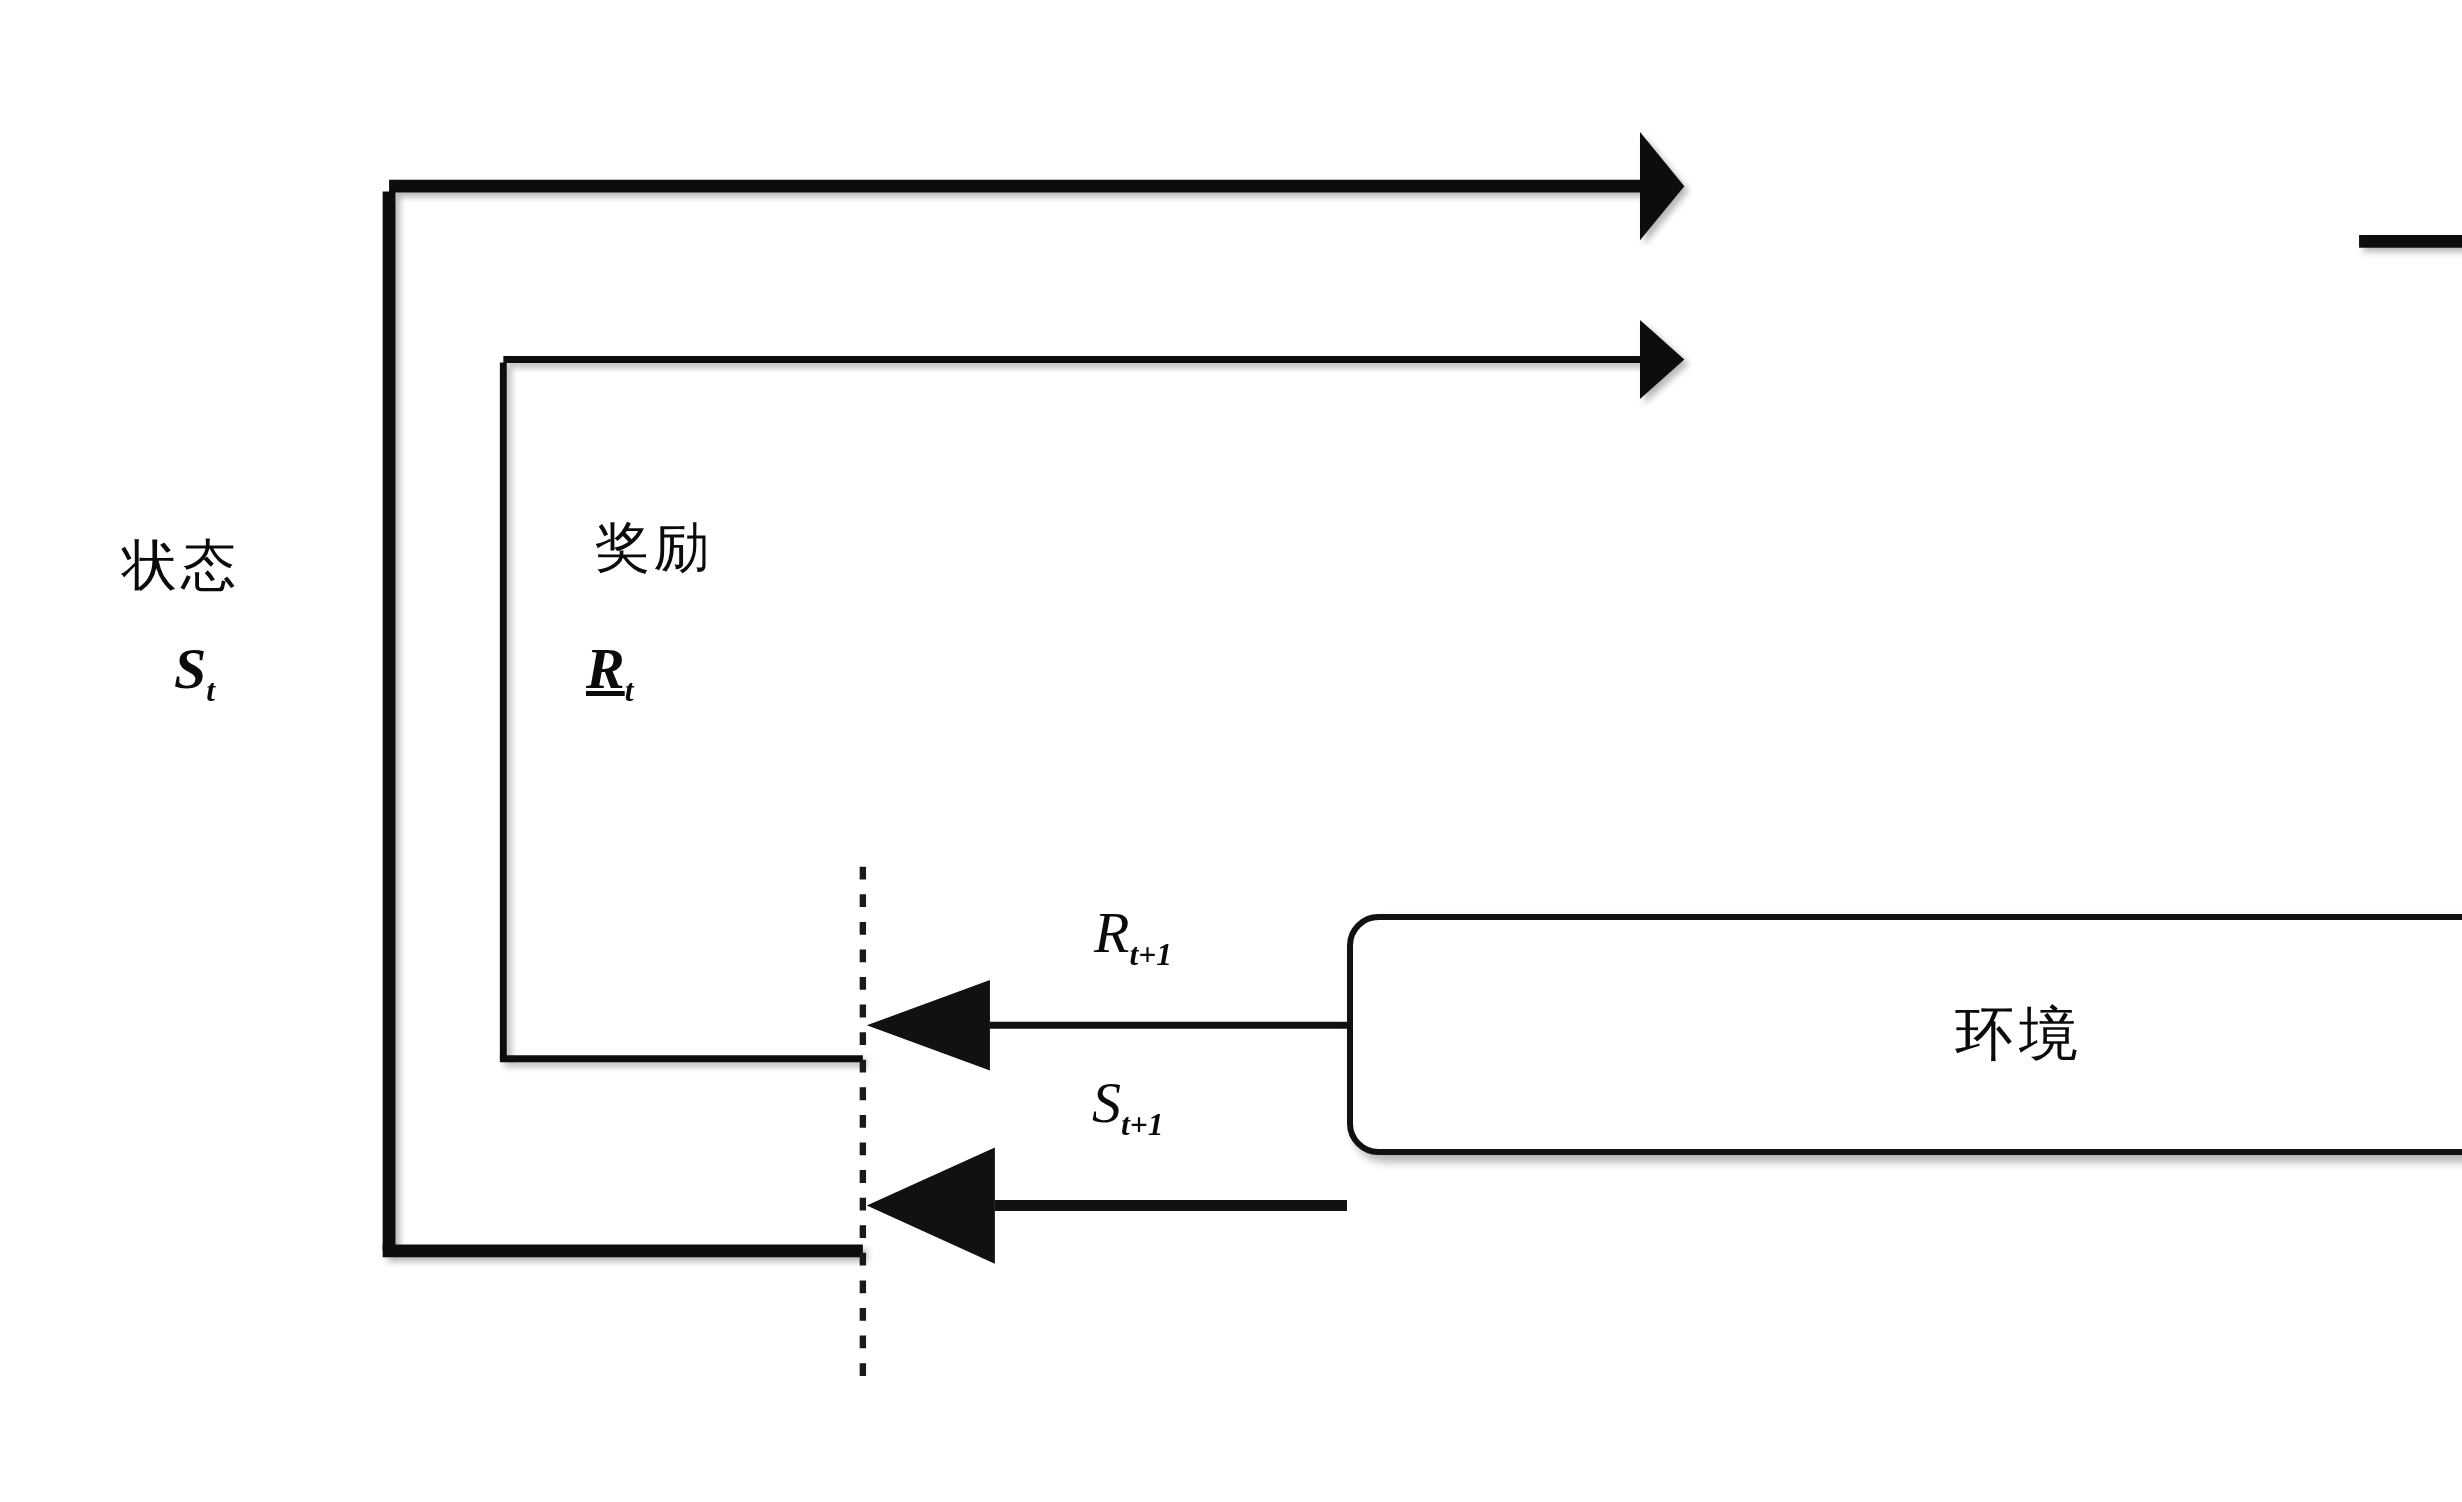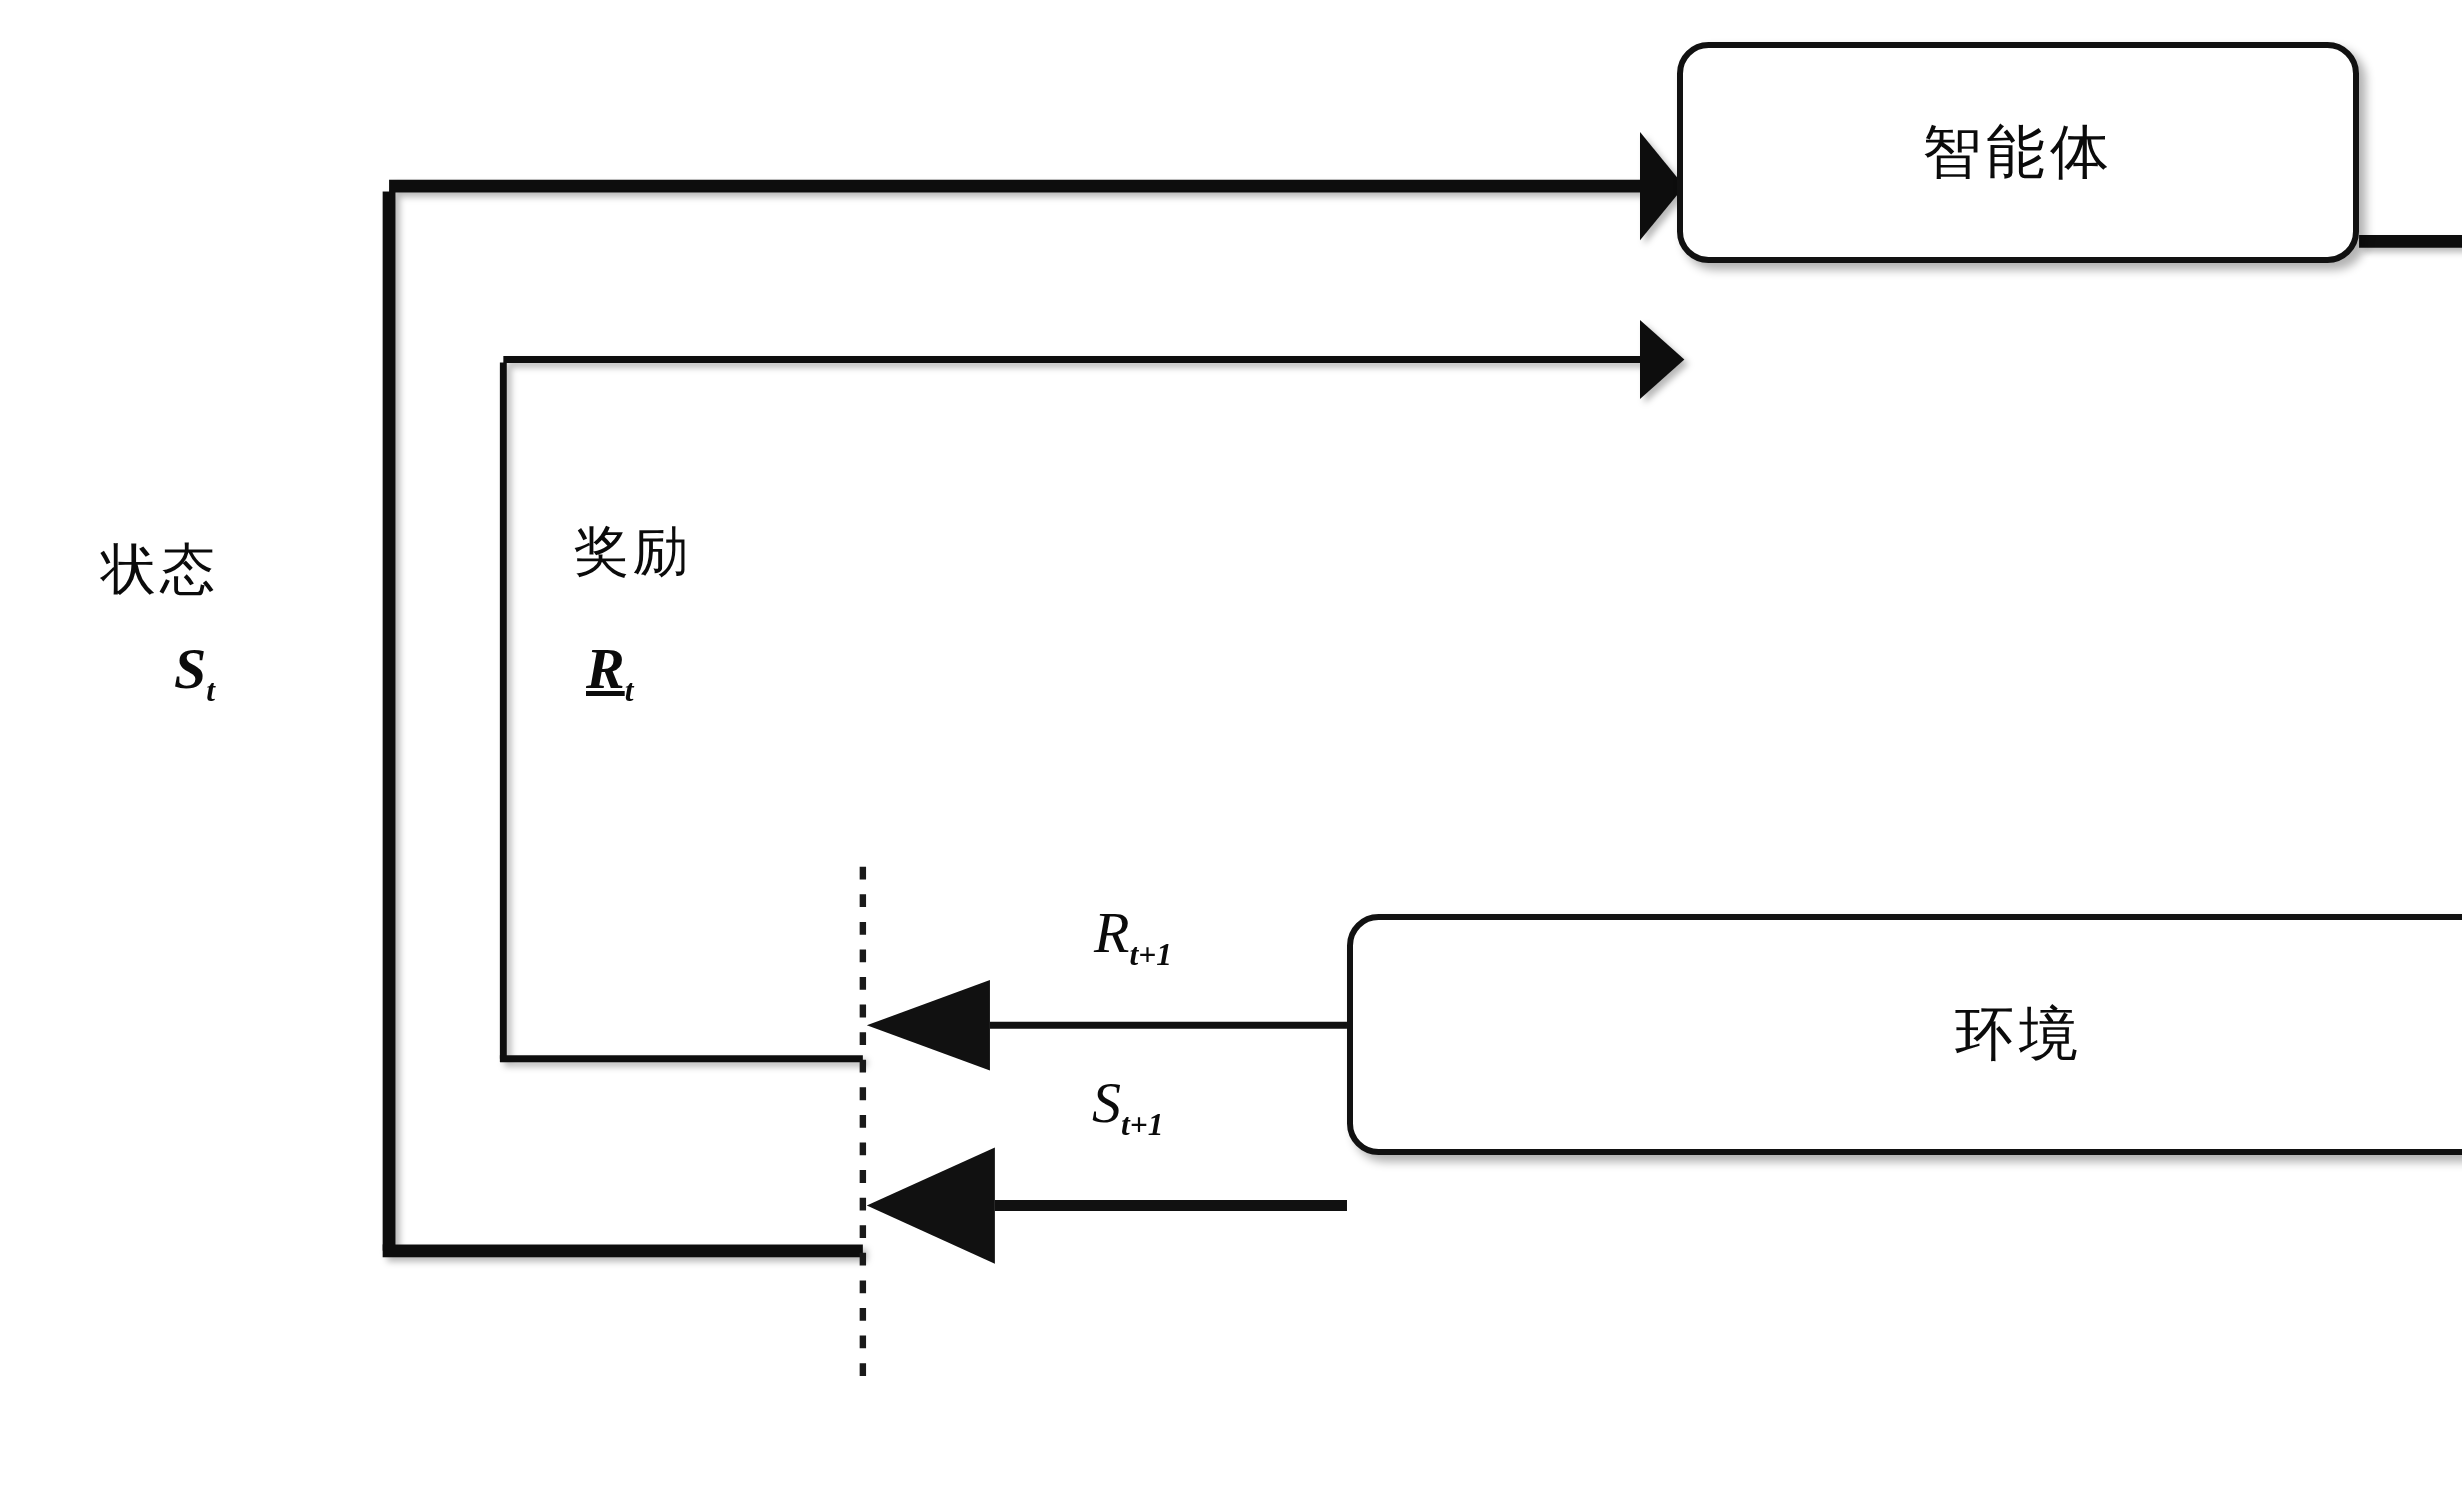--- a/index.html
+++ b/index.html
@@ -13,22 +13,22 @@
             display:flex;align-items:center;justify-content:center;
             box-shadow:6.9px 6.9px 9.8px rgba(0,0,0,0.30);}
   .node-label{font-family:"Liberation Serif","DejaVu Serif",serif;
               font-size:59px;color:#0b0b0b;letter-spacing:4.9px;
               line-height:1;white-space:nowrap;}
 
   #agent-box{left:1677px;top:42px;width:682px;height:221px;}
   #env-box{left:1347px;top:914px;width:1344px;height:241px;}
 
   .side-label{position:absolute;color:#0b0b0b;white-space:nowrap;}
-  .cn-word{font-family:Liberation Sans, sans-serif;
-           font-size:55px;letter-spacing:3.9px;line-height:1;}
+  .cn-word{font-family:Liberation Mono, monospace;
+           font-size:55px;letter-spacing:3.9px;line-height:1;margin-left:21px;}
   .math{font-family:"Liberation Serif","DejaVu Serif",serif;
         font-style:italic;font-weight:700;font-size:58px;line-height:1;}
   .math .sub{font-size:31.5px;font-style:italic;font-weight:700;
              vertical-align:sub;letter-spacing:0;}
   .math-thin{font-weight:400;}
 
   #state-word{left:101px;top:542px;}
   #state-sym{left:126px;top:640px;margin-left:48px;}
   #reward-word{left:574px;top:524px;}
   #reward-sym{left:586px;top:640px;text-decoration:underline;}
@@ -81,23 +81,20 @@
     <g>
       <path d="M 2735 2448 L 2020 2448" fill="none" stroke="#111111" stroke-width="22" stroke-linecap="butt"></path>
       <polygon points="2020,2330 2020,2566 1760,2448" fill="#111111"></polygon>
     </g>
 
     <g>
       <path d="M 1752 1760 L 1752 2800" fill="none" stroke="#1a1a1a" stroke-width="13" stroke-dasharray="26 30" stroke-linecap="butt"></path>
     </g>
   </svg>
 
-  <div class="node-box" id="agent-box">
-    <span class="node-label">智能体</span>
-  </div>
 
   <div class="node-box" id="env-box">
     <span class="node-label">环境</span>
   </div>
 
   <div class="side-label cn-word" id="state-word">状态</div>
   <div class="side-label math" id="state-sym"><span>S</span><span class="sub">t</span></div>
 
   <div class="side-label cn-word" id="reward-word">奖励</div>
   <div class="side-label math" id="reward-sym"><span>R</span><span class="sub">t</span></div>

